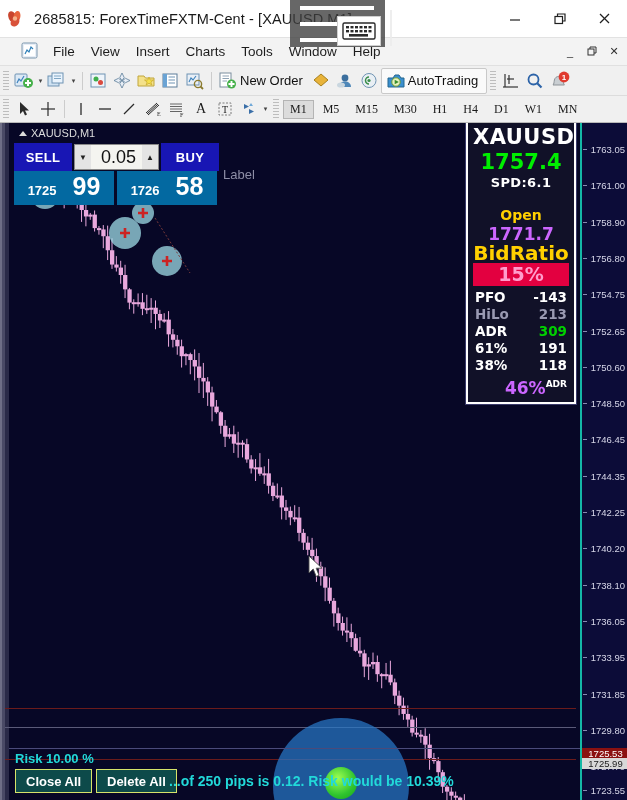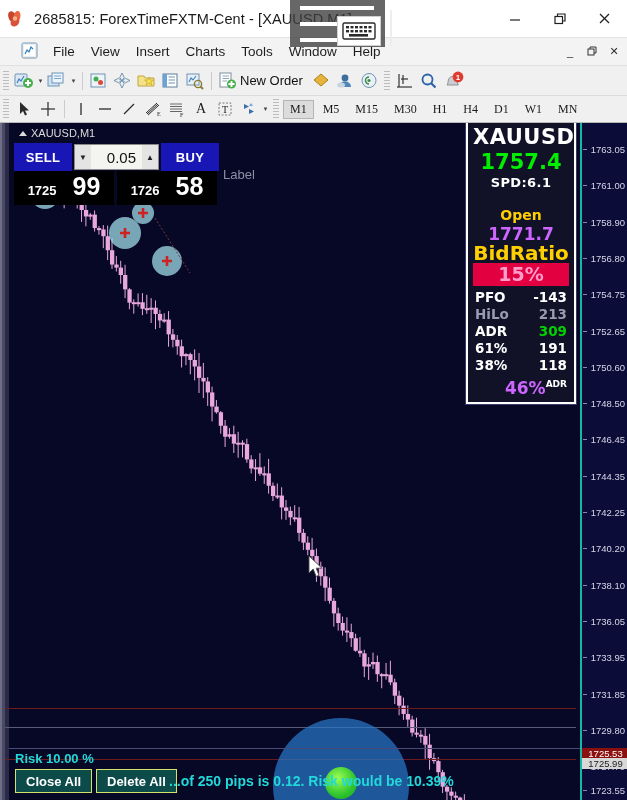--- a/index.html
+++ b/index.html
@@ -148,25 +148,25 @@
   .tp-vol {
     flex: 1; background: #f4f4f0; display: flex; align-items: center;
     border: 1px solid #8a8a8a; margin: 1px 2px;
   }
   .tp-vol .dn, .tp-vol .up {
     width: 16px; text-align: center; font-size: 8px; color: #222;
     background: #e4e4e4; height: 100%; display: flex;
     align-items: center; justify-content: center;
   }
   .tp-vol .val {
-    flex: 1; text-align: right; font-size: 15px; color: #111; padding-right: 6px;
+    flex: 1; text-align: right; font-size: 18px; color: #111; padding-right: 6px;
   }
   .tp-row2 { display: flex; height: 34px; }
   .tp-price {
-    width: 100px; background: #000000; color: #fff;
+    width: 100px; background: #0369a1; color: #fff;
     display: flex; align-items: baseline; justify-content: center; gap: 16px;
   }
   .tp-price.right { margin-left: 3px; }
   .tp-price .big { font-size: 25px; font-weight: bold; line-height: 30px; }
   .tp-price .small { font-size: 13px; font-weight: bold; line-height: 26px; }
   .tp-label {
     position: absolute; left: 218px; top: 44px; font-size: 13px; color: #8e8ea6;
   }
 
   
@@ -398,20 +398,30 @@
       </svg>
     </div>
     <div class="tb-ico">
       <svg width="20" height="18" viewBox="0 0 20 18">
         <circle cx="10" cy="8.5" r="7" fill="#e9eff4" stroke="#6f93b3"></circle>
         <path d="M10 12a3.5 3.5 0 010-7" fill="none" stroke="#3a8d4a" stroke-width="1.5"></path>
         <circle cx="10" cy="8.5" r="1.6" fill="#3a8d4a"></circle>
       </svg>
     </div>
 
+    <div class="tb-group bordered">
+      <div class="tb-ico">
+        <svg width="20" height="18" viewBox="0 0 20 18">
+          <path d="M2 6h5l2-3h4l2 3h3v9H2z" fill="#3a8fcf" stroke="#24668f"></path>
+          <circle cx="10" cy="10" r="4.2" fill="#e8f3c0" stroke="#6f9a2e"></circle>
+          <polygon points="8.7,7.7 12.8,10 8.7,12.3" fill="#3a8d2e"></polygon>
+        </svg>
+      </div>
+      <div class="tb-text">AutoTrading</div>
+    </div>
 
     <div class="grip"></div>
 
     <div class="tb-ico">
       <svg width="20" height="18" viewBox="0 0 20 18">
         <line x1="4" y1="2" x2="4" y2="15" stroke="#333" stroke-width="1.2"></line>
         <line x1="2" y1="15" x2="17" y2="15" stroke="#333" stroke-width="1.2"></line>
         <line x1="8" y1="3" x2="8" y2="12" stroke="#333" stroke-width="1.2"></line>
         <line x1="6" y1="7" x2="13" y2="7" stroke="#333" stroke-width="1.2"></line>
       </svg>

